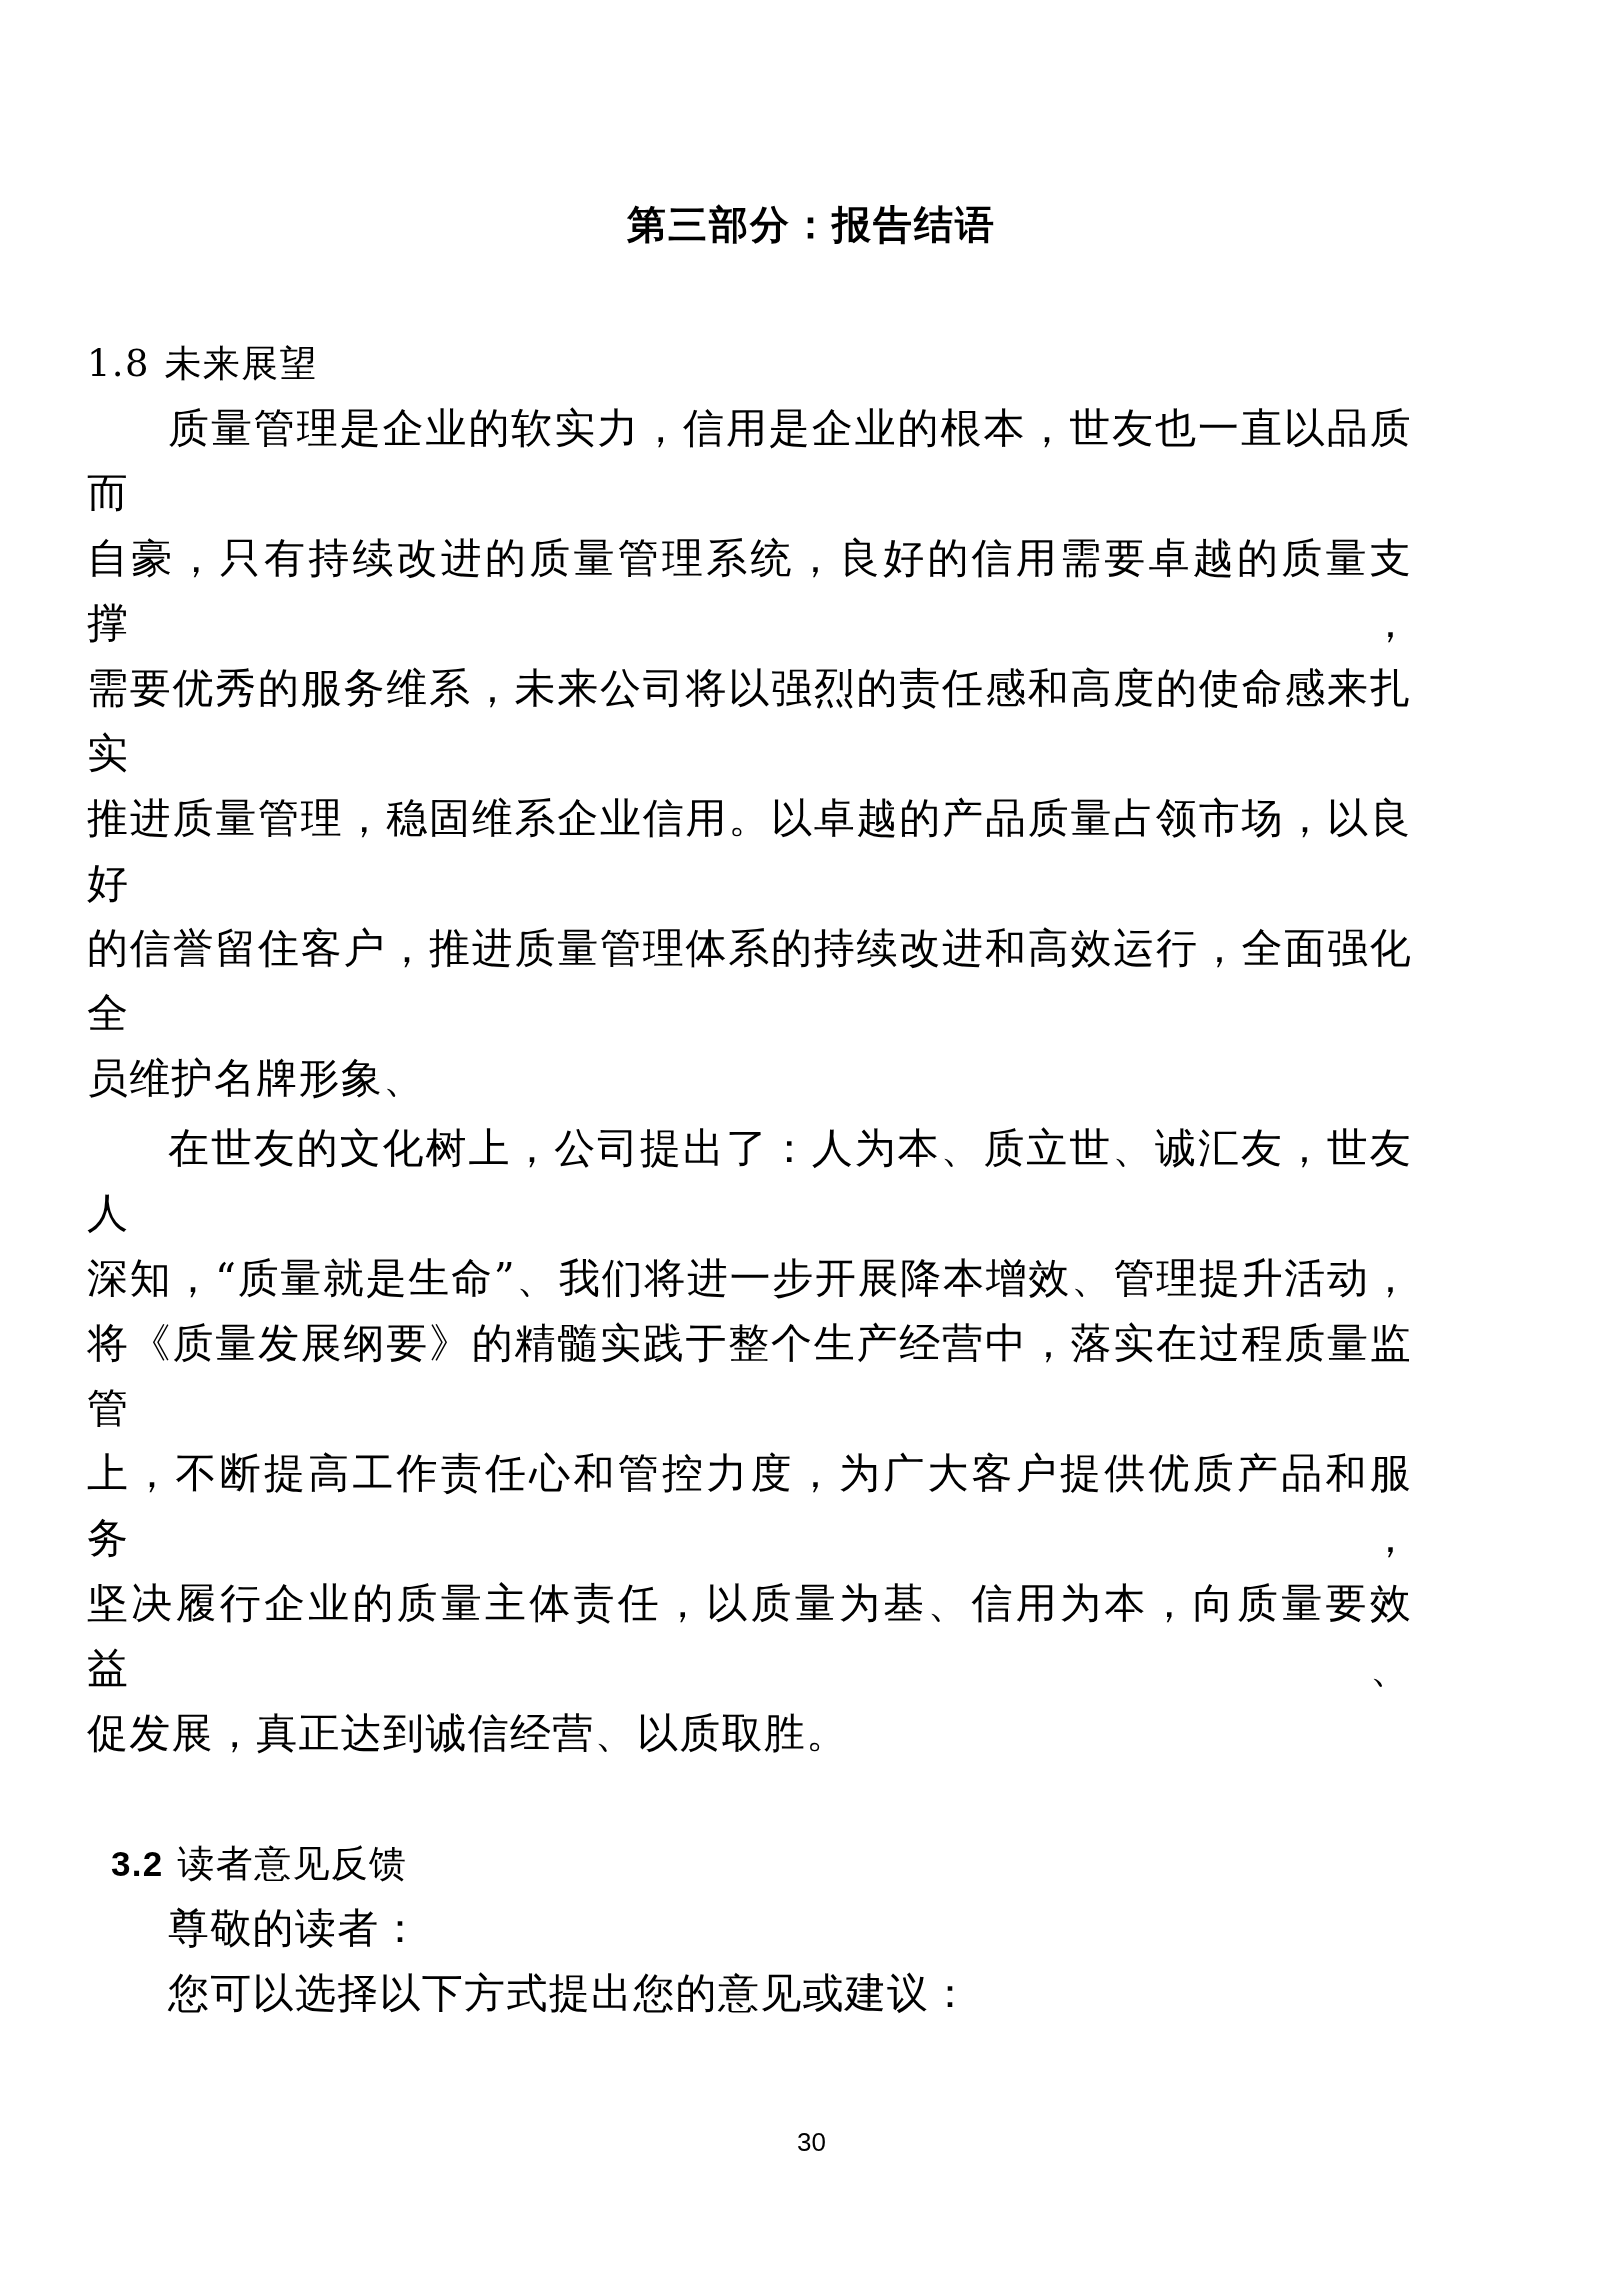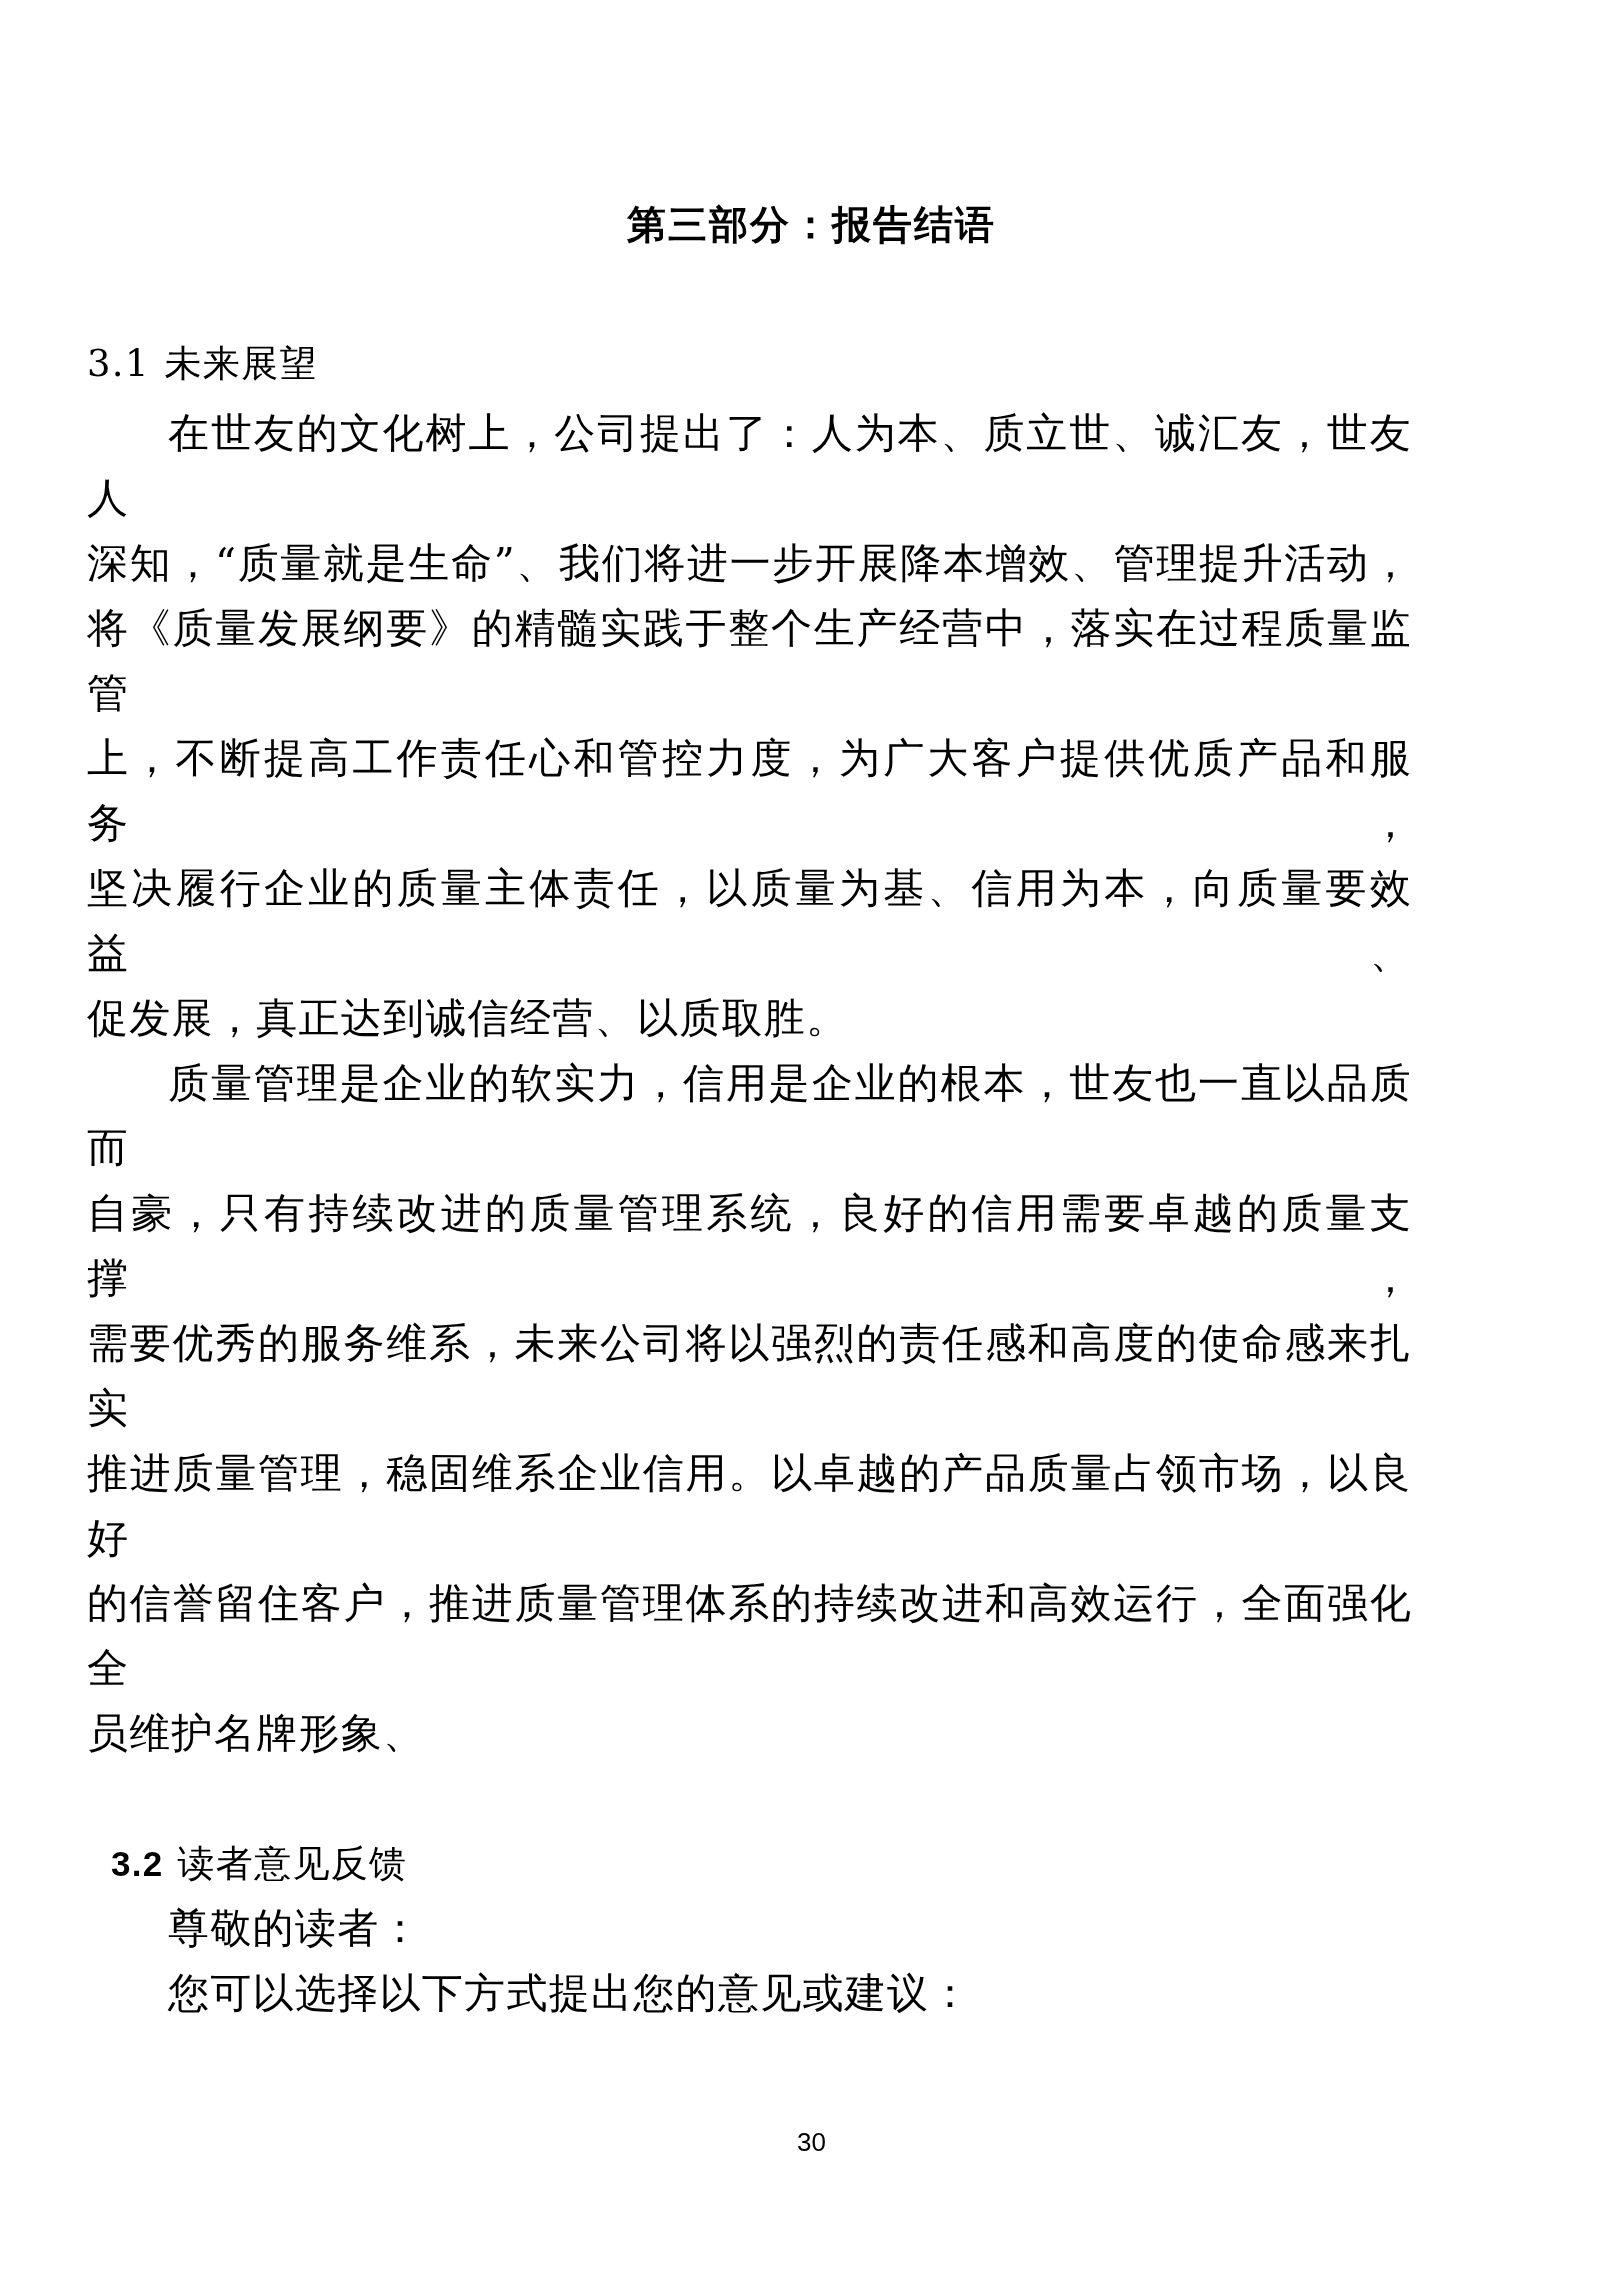--- a/index.html
+++ b/index.html
@@ -70,41 +70,41 @@
 </head>
 <body>
 
 <div class="page">
 
   <div class="doc-title">第三部分：报告结语</div>
 
   <div class="content">
 
     <div class="heading">
-      <span class="h-num">3.1</span><span>未来展望</span>
+      <span class="h-num">1.8</span><span>未来展望</span>
     </div>
+
+    <div class="para para1">
+
+    <div class="line">质量管理是企业的软实力，信用是企业的根本，世友也一直以品质而</div>
+        <div class="line">自豪，只有持续改进的质量管理系统，良好的信用需要卓越的质量支撑，</div>
+        <div class="line">需要优秀的服务维系，未来公司将以强烈的责任感和高度的使命感来扎实</div>
+        <div class="line">推进质量管理，稳固维系企业信用。以卓越的产品质量占领市场，以良好</div>
+        <div class="line">的信誉留住客户，推进质量管理体系的持续改进和高效运行，全面强化全</div>
+        <div class="line">员维护名牌形象、</div>
+      </div>
 
     <div class="para para2">
 
     <div class="line">在世友的文化树上，公司提出了：人为本、质立世、诚汇友，世友人</div>
         <div class="line">深知，“质量就是生命”、我们将进一步开展降本增效、管理提升活动，</div>
         <div class="line">将《质量发展纲要》的精髓实践于整个生产经营中，落实在过程质量监管</div>
         <div class="line">上，不断提高工作责任心和管控力度，为广大客户提供优质产品和服务，</div>
         <div class="line">坚决履行企业的质量主体责任，以质量为基、信用为本，向质量要效益、</div>
         <div class="line">促发展，真正达到诚信经营、以质取胜。</div>
-      </div>
-
-    <div class="para para1">
-
-    <div class="line">质量管理是企业的软实力，信用是企业的根本，世友也一直以品质而</div>
-        <div class="line">自豪，只有持续改进的质量管理系统，良好的信用需要卓越的质量支撑，</div>
-        <div class="line">需要优秀的服务维系，未来公司将以强烈的责任感和高度的使命感来扎实</div>
-        <div class="line">推进质量管理，稳固维系企业信用。以卓越的产品质量占领市场，以良好</div>
-        <div class="line">的信誉留住客户，推进质量管理体系的持续改进和高效运行，全面强化全</div>
-        <div class="line">员维护名牌形象、</div>
       </div>
 
     <div class="heading heading-32">
       <span class="h-num">3.2</span><span>读者意见反馈</span>
     </div>
 
     <div class="line ind">尊敬的读者：</div>
 
 
     <div class="line ind">您可以选择以下方式提出您的意见或建议：</div>

